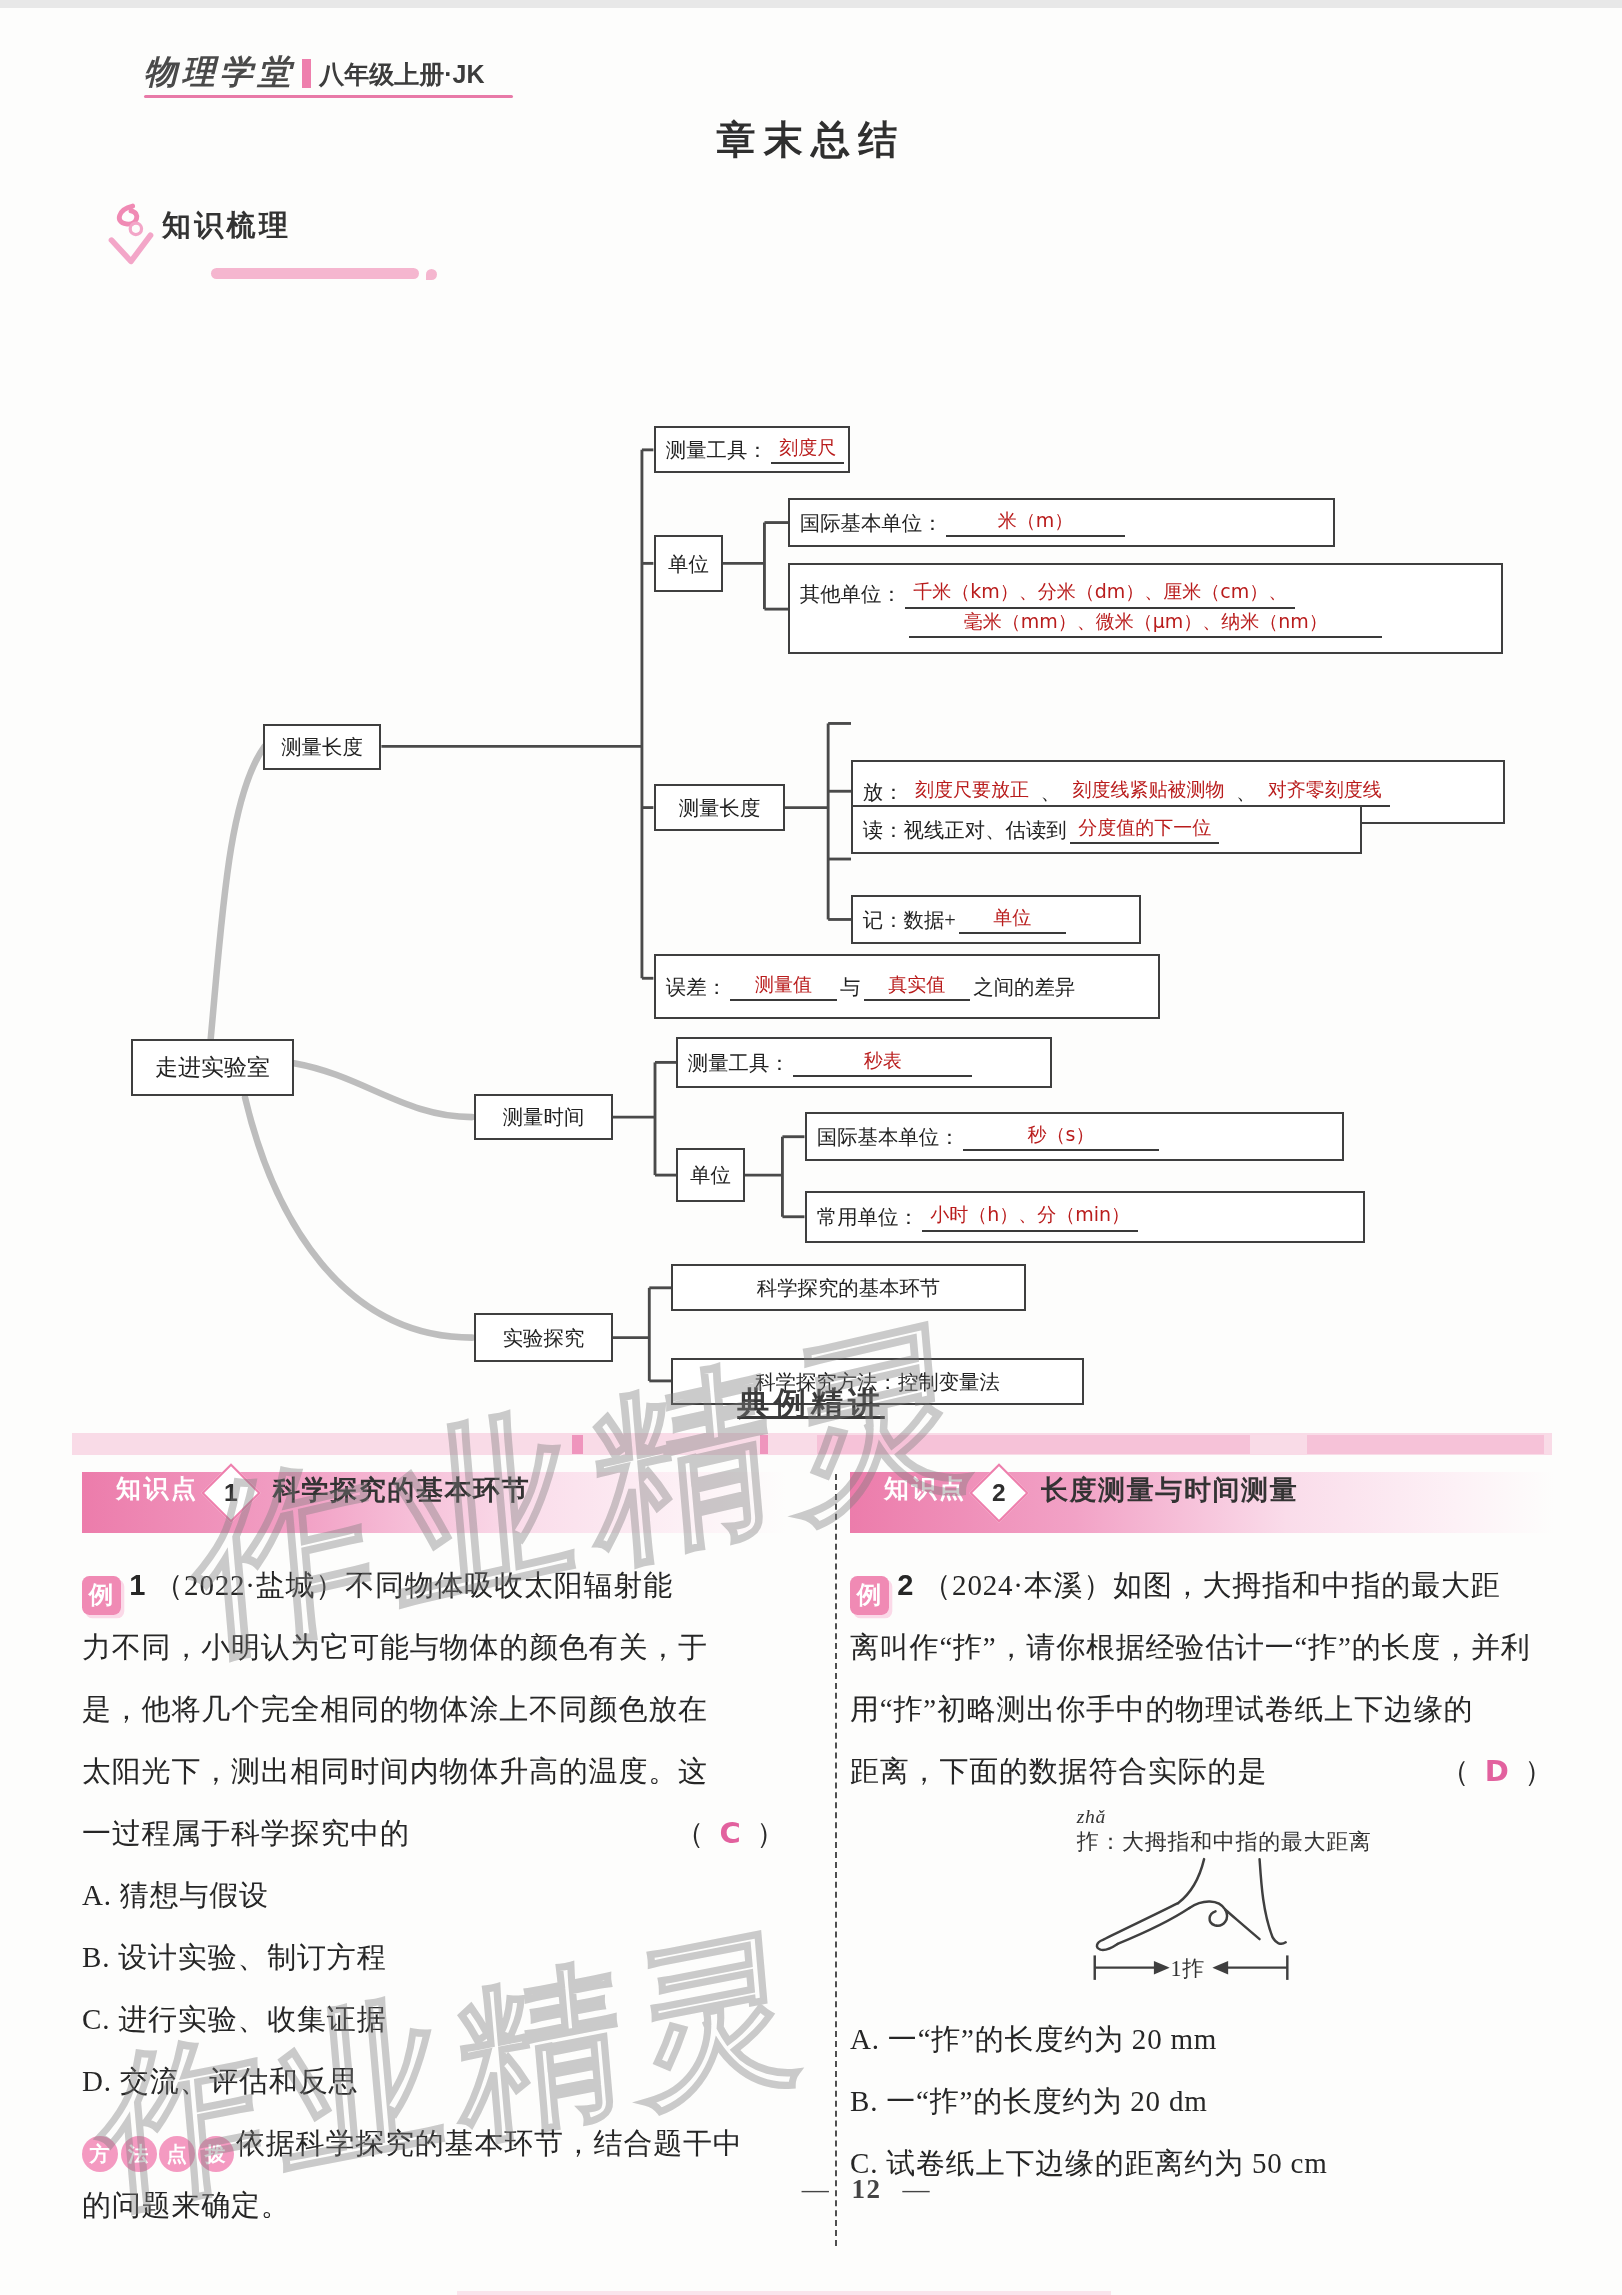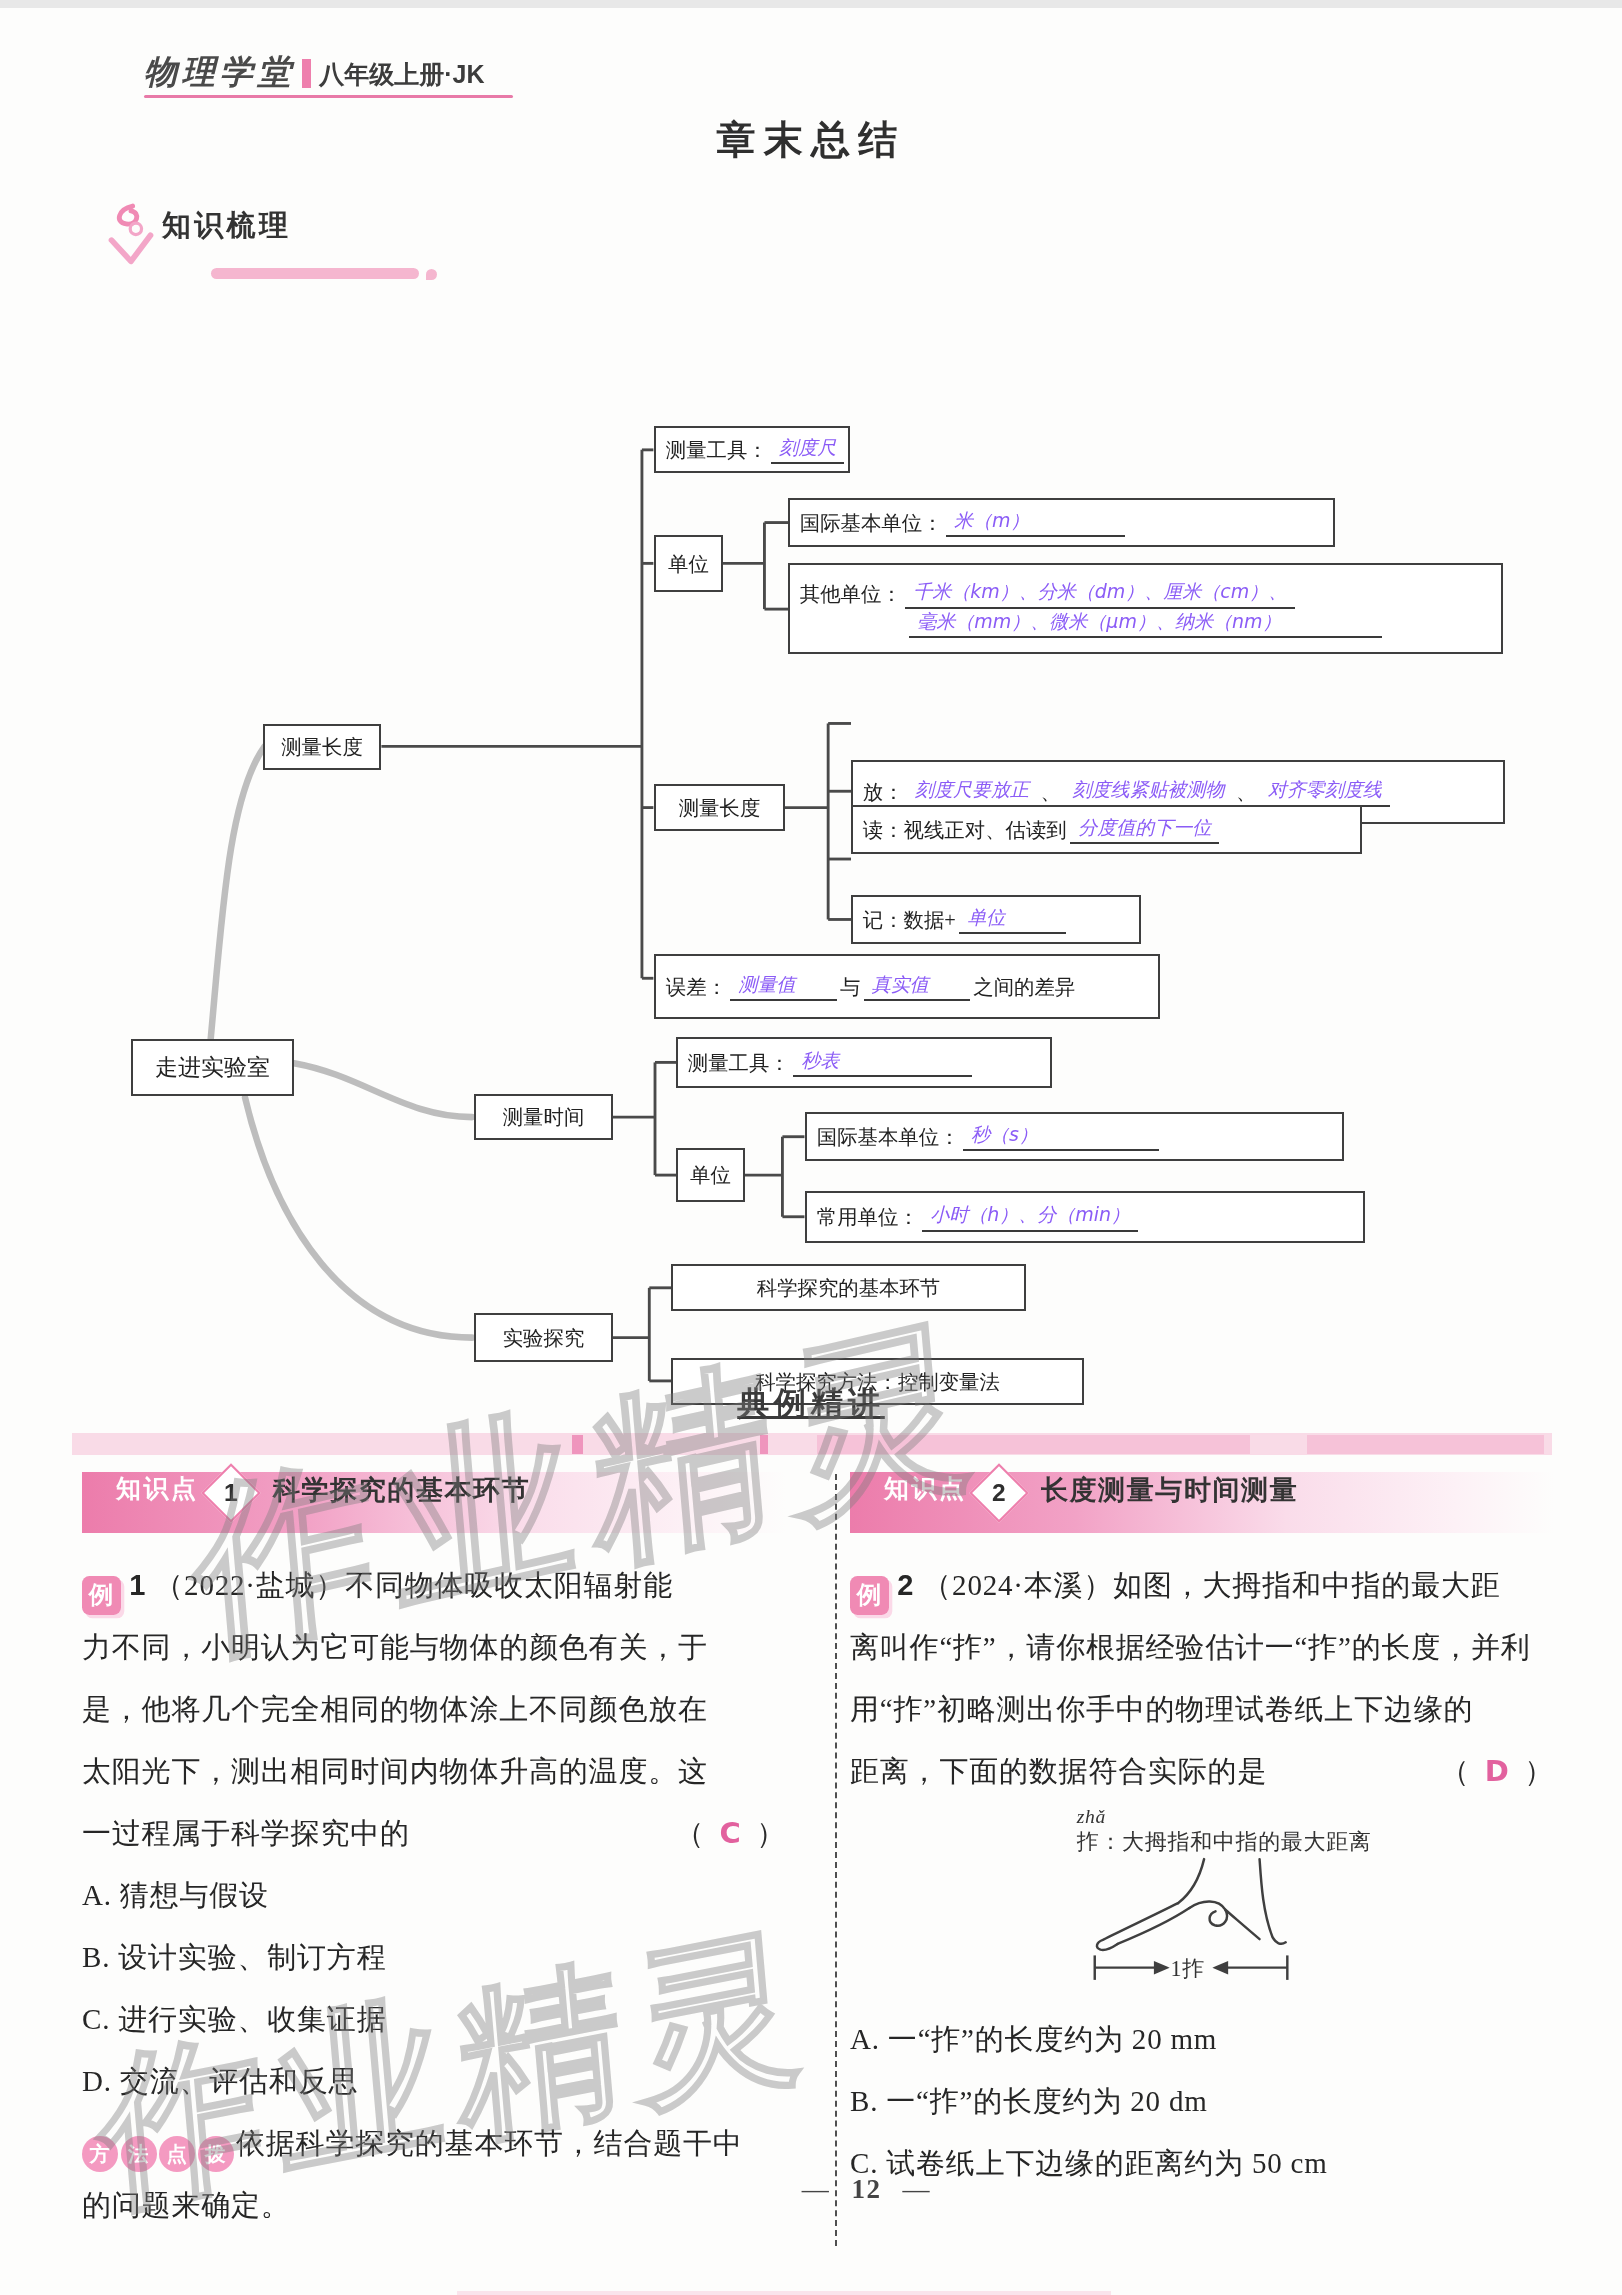--- a/index.html
+++ b/index.html
@@ -22,22 +22,22 @@
   .sec2{position:absolute;left:0;top:1374px;width:100%;text-align:center;z-index:3;
         font-family:"Liberation Sans","DejaVu Sans",sans-serif;font-weight:bold;font-size:32px;color:#3a3a3a;letter-spacing:4.9px;text-decoration:underline;}
   .bleed-band{position:absolute;left:72px;top:1425px;width:1480px;height:22px;background:#f8d5e3;opacity:.85;z-index:1;}
   .bleed-seg{position:absolute;height:19px;top:1427px;background:#ec83b3;opacity:.8;z-index:1;}
   .bleed-soft{position:absolute;height:19px;top:1427px;background:rgba(240,150,190,.35);z-index:1;}
   
   .mm-svg{position:absolute;left:0;top:0;width:1622px;height:2295px;z-index:1;}
   .box{position:absolute;box-sizing:border-box;border:2.5px solid #3f3f3f;background:#fff;z-index:2;
        display:flex;align-items:center;padding:0 9.8px;font-size:20.4px;color:#222;white-space:nowrap;}
   .box .lbl{flex:none;}
-  .bl{display:inline-block;border-bottom:2.5px solid #3a3a3a;text-align:left;color:#8b5cf6;
-      font-family:"DejaVu Sans","Liberation Sans",sans-serif;font-style:italic;font-size:19px;
+  .bl{display:inline-block;border-bottom:2.5px solid #3a3a3a;text-align:center;color:#b91c1c;
+      font-family:"DejaVu Sans","Liberation Sans",sans-serif;font-size:19px;
       padding:0 8.2px 1.6px 8.2px;margin:0 3.3px;white-space:nowrap;}
   .box.center{justify-content:center;}
   .col2{flex-direction:column;justify-content:center;align-items:flex-start;}
   .col2 .row{display:flex;align-items:center;}
   
   .col{position:absolute;width:704px;z-index:2;}
   .kp-banner{position:relative;height:61px;display:flex;
              background:linear-gradient(90deg,#ec7cab 0%,#f2a2c6 32%,#fadcea 62%,#fdf1f6 86%,rgba(253,241,246,0) 100%);padding-left:16px;}
   .kp-word{font-family:"Liberation Sans","DejaVu Sans",sans-serif;font-weight:bold;font-size:25px;color:#fff;
            letter-spacing:2.5px;margin-left:18px;}

